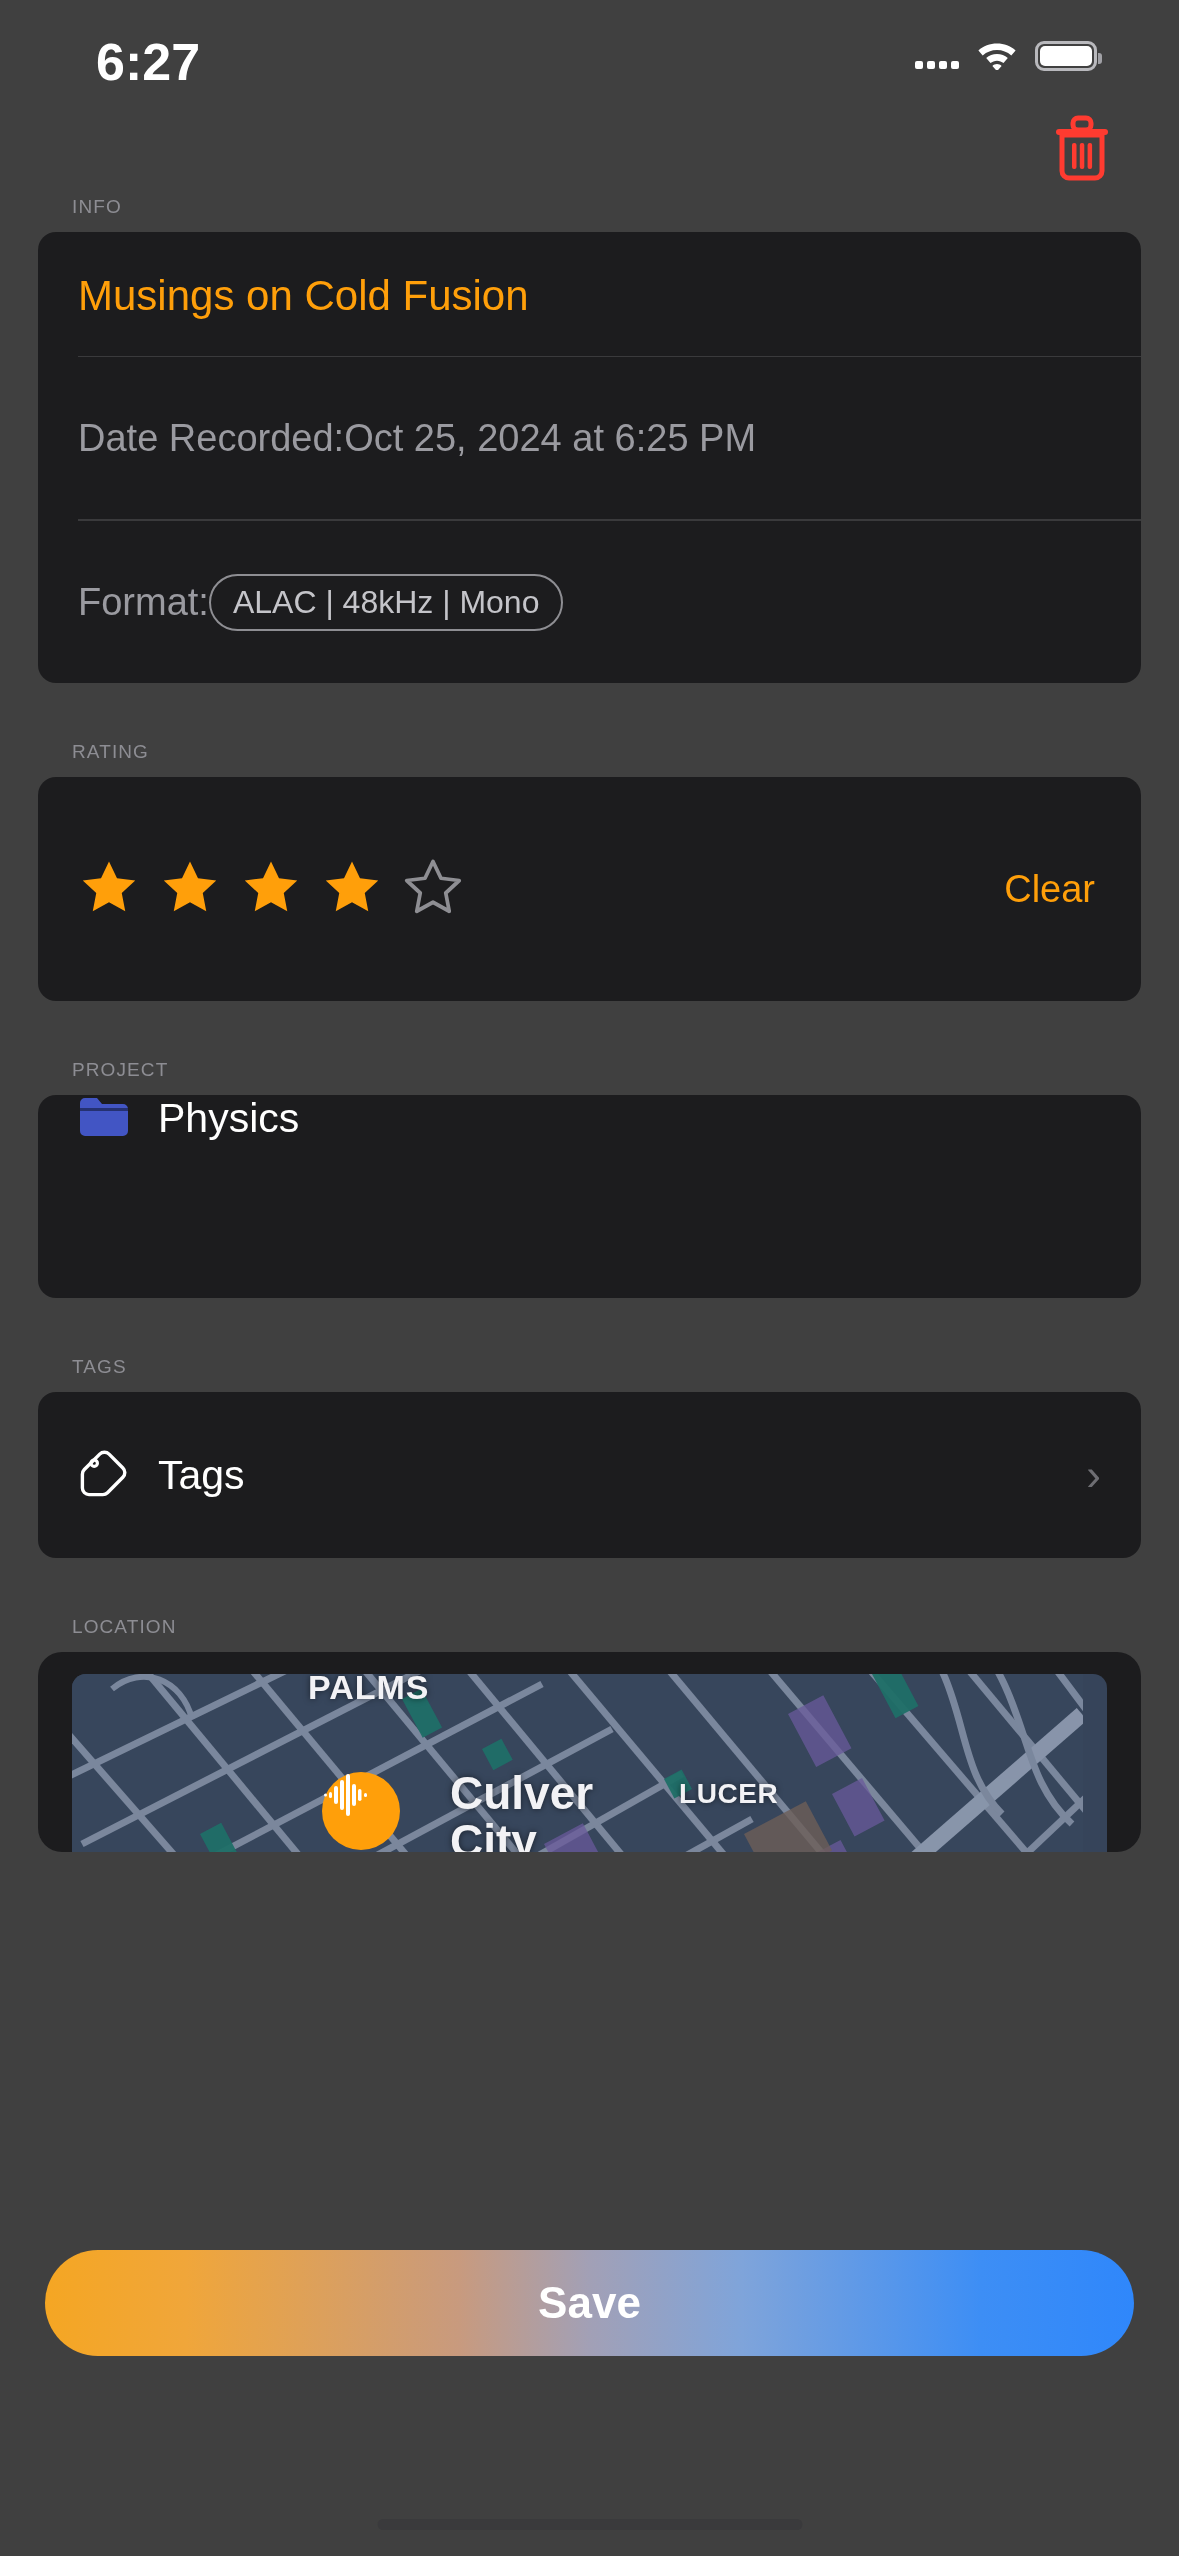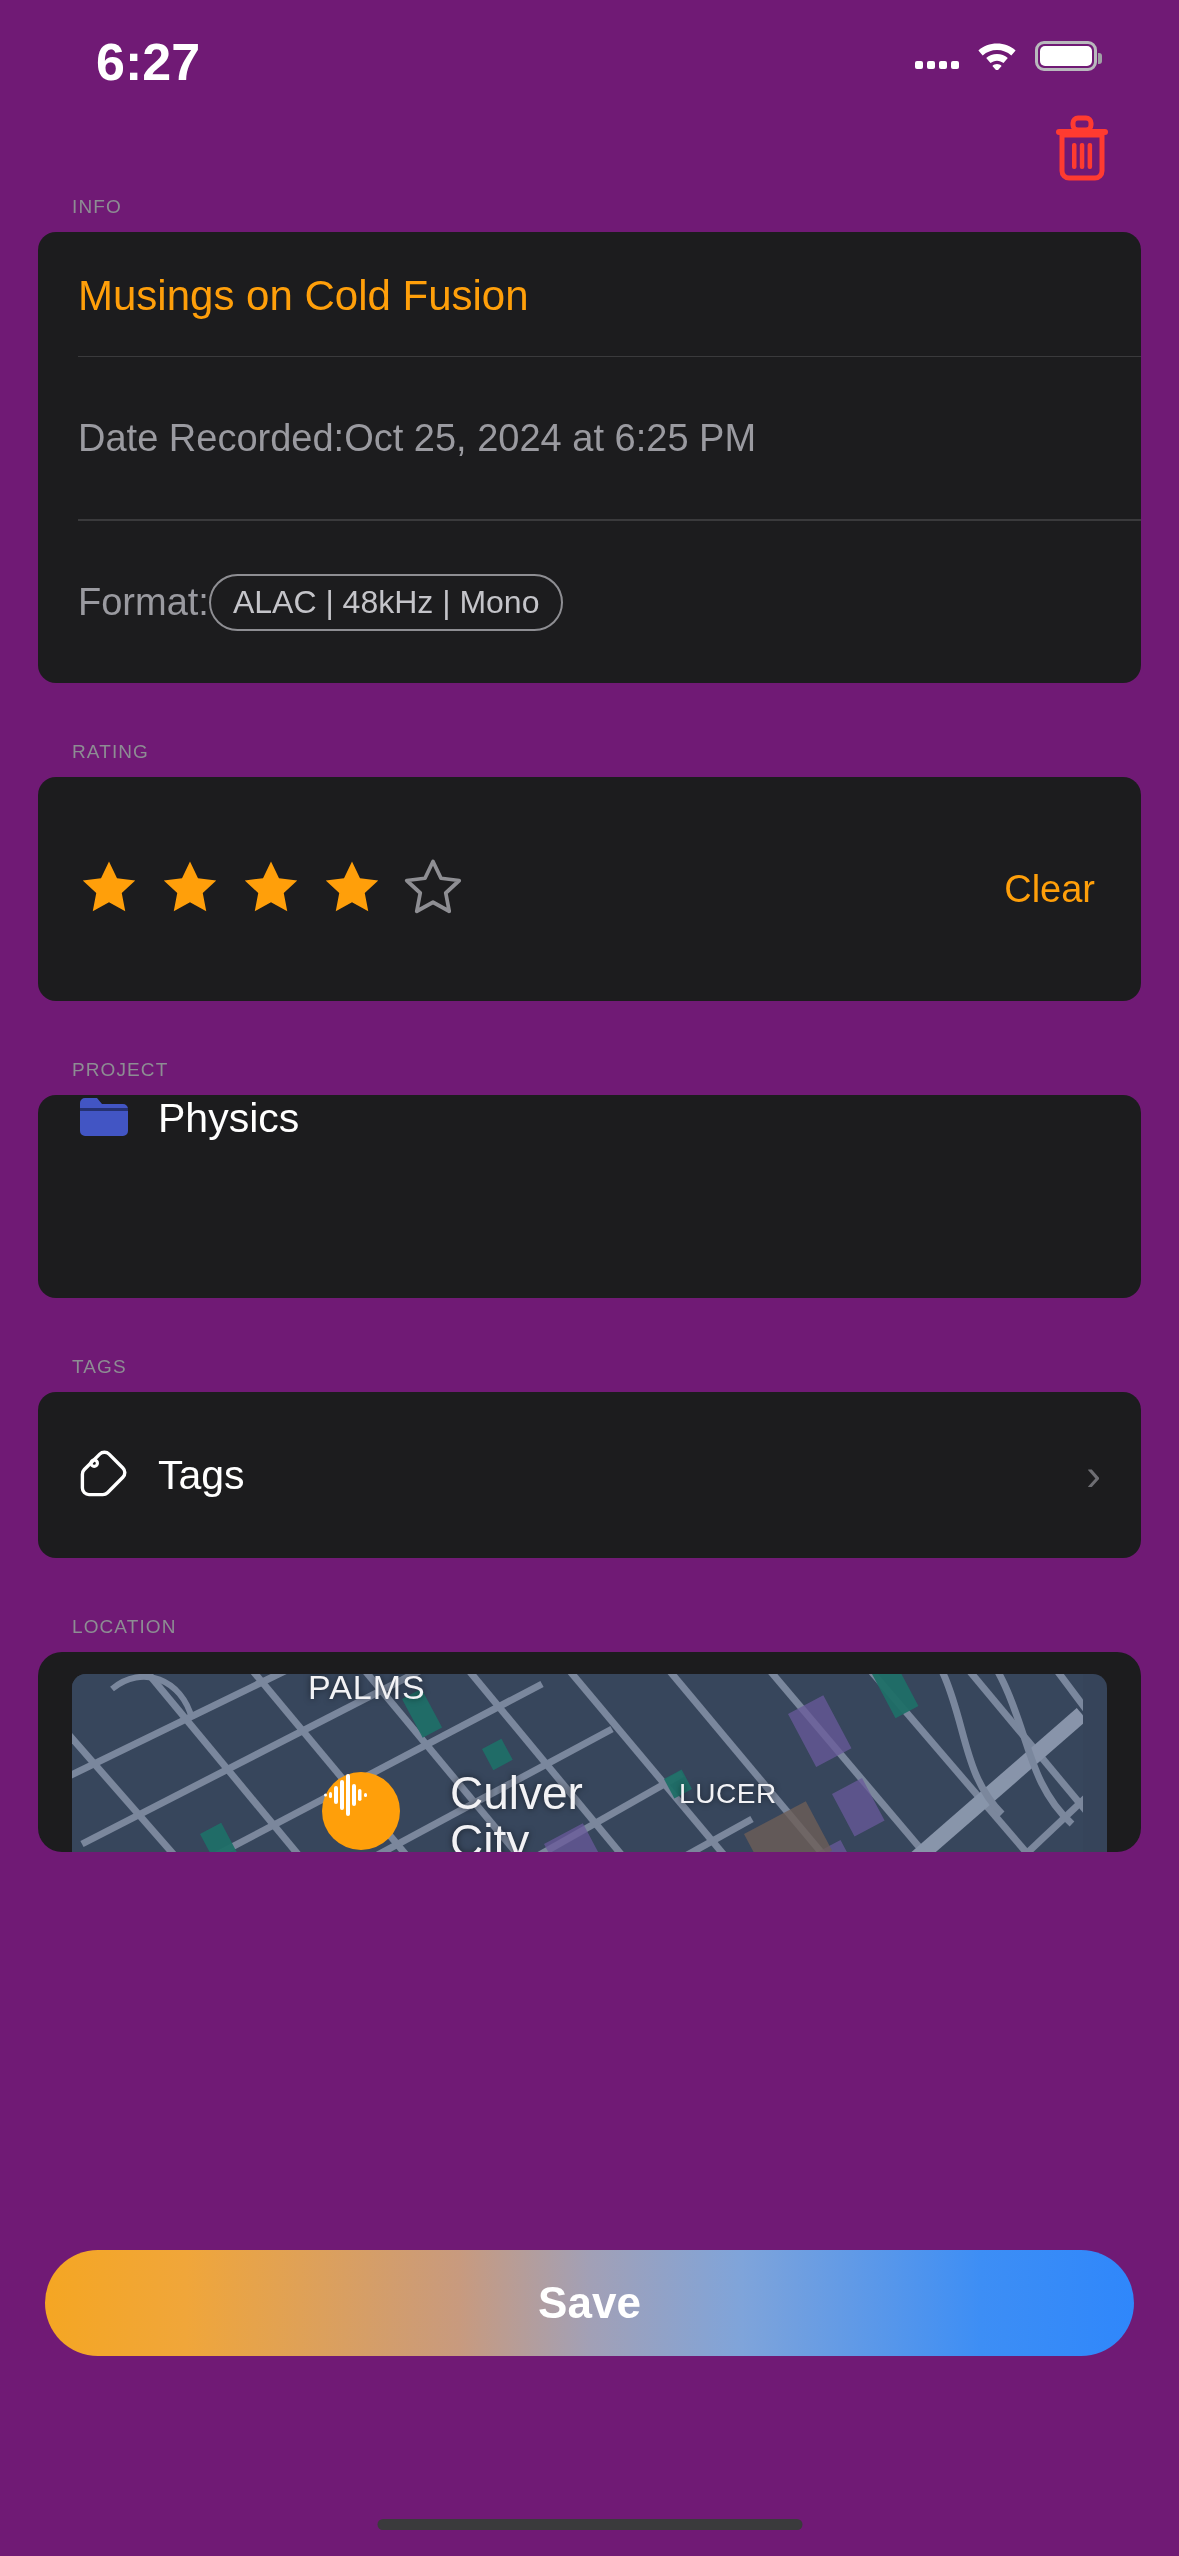--- a/index.html
+++ b/index.html
@@ -2,21 +2,21 @@
 <html><head>
 <meta charset="utf-8">
 <style>
   * { box-sizing: border-box; margin: 0; padding: 0; }
   html, body {
     width: 1179px; height: 2556px;
     background: #000000;
     font-family: "Liberation Sans", sans-serif;
     overflow: hidden;
   }
-  .screen { position: relative; width: 1179px; height: 2556px; background: #701a75; }
+  .screen { position: relative; width: 1179px; height: 2556px; background: #404040; }
 
   
   .statusbar {
     position: absolute; top: 0; left: 0; width: 1179px; height: 120px;
   }
   .sb-time {
     position: absolute; left: 96px; top: 32px;
     font-size: 52px; font-weight: 700; color: #ffffff;
     letter-spacing: 0px;
   }
@@ -98,21 +98,21 @@
   .loc-card {
     margin: 0 38px; background: #1c1c1e; border-radius: 24px;
     padding: 22px 34px 0 34px; height: 200px; overflow: hidden;
   }
   .map {
     position: relative; width: 100%; height: 340px; border-radius: 14px;
     overflow: hidden; background: #36445a;
   }
   .map svg { position: absolute; inset: 0; }
   .map-label {
-    position: absolute; color: #f2f2f5; font-weight: 400;
+    position: absolute; color: #f2f2f5; font-weight: 700;
     text-shadow: 0 0 6px rgba(0,0,0,.55);
   }
   .lbl-palms { left: 236px; top: -6px; font-size: 34px; letter-spacing: 1px; }
   .lbl-culver { left: 378px; top: 96px; font-size: 46px; line-height: 1.04; text-align:left; }
   .lbl-lucerne { left: 607px; top: 104px; font-size: 28px; letter-spacing: .6px; }
   .marker {
     position: absolute; left: 250px; top: 98px;
     width: 78px; height: 78px; border-radius: 50%;
     background: #ff9f0a; display: flex; align-items: center; justify-content: center;
   }

